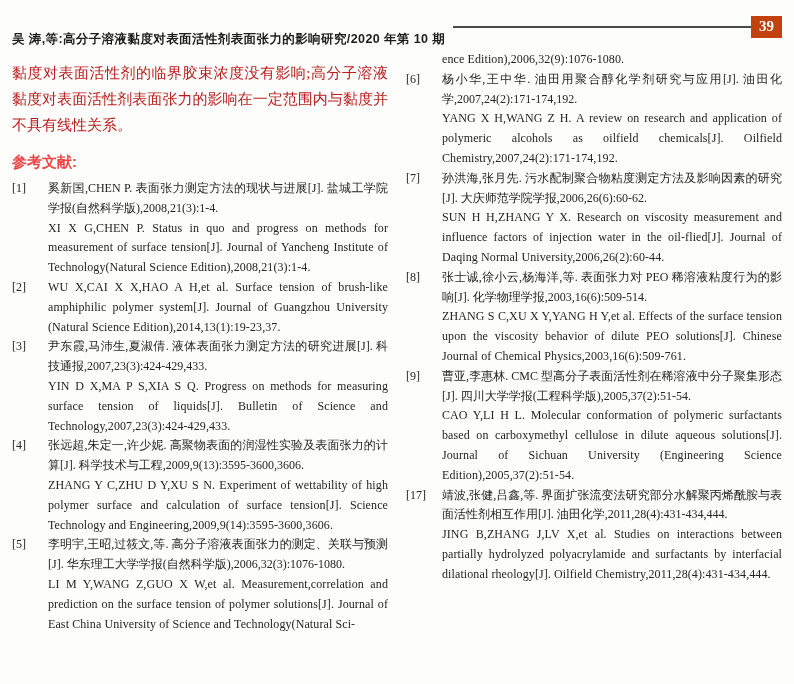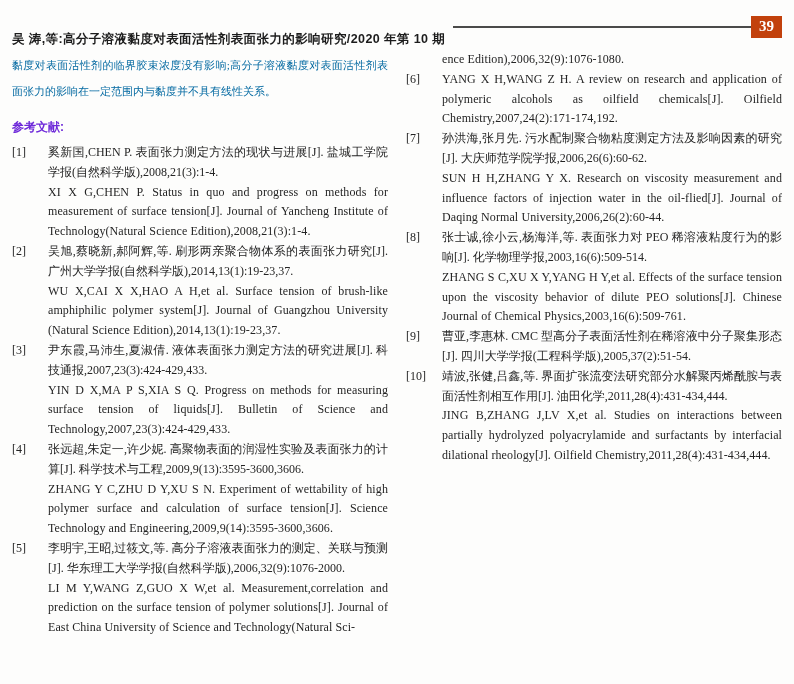--- a/index.html
+++ b/index.html
@@ -20,29 +20,29 @@
   .pg-header-rule { flex:1; border-top:2px solid #4a4a4a; margin-left:8px; }
   .pg-badge {
     background:#c2410c; color:#ffffff;
     font-family:"Liberation Serif",serif; font-weight:700; font-size:15px;
     padding:2px 8px 3px 8px; line-height:17px;
   }
   
   .columns { display:grid; grid-template-columns:1fr 1fr; column-gap:18px; }
   
   .intro {
-    margin:2px 0 0 0;
-    font-size:11px; line-height:26px;
+    margin:10px 0 0 0;
+    font-size:15px; line-height:26px;
     text-align:justify; text-justify:inter-ideograph;
-    color:#0369a1;
+    color:#b91c1c;
   }
   
   .refs-heading {
     font-family:"Liberation Sans","DejaVu Sans",sans-serif;
-    font-weight:700; font-size:12px; color:#6d28d9;
+    font-weight:700; font-size:15px; color:#ef4444;
     margin:15px 0 7px 0;
   }
   .ref {
     position:relative; padding-left:36px;
     font-size:12px; line-height:19.8px;
   }
   .ref-label { position:absolute; left:0; top:0; }
   .ref p { margin:0; text-align:justify; text-justify:inter-word; }
   .ref .en { letter-spacing:0.1px; }
 </style>
@@ -62,74 +62,75 @@
     <div class="refs-heading">参考文献:</div>
     <div>
   <div class="ref">
     <span class="ref-label">[1]</span>
     <p class="zh">奚新国,CHEN P. 表面张力测定方法的现状与进展[J]. 盐城工学院学报(自然科学版),2008,21(3):1-4.</p>
     <p class="en">XI X G,CHEN P. Status in quo and progress on methods for measurement of surface tension[J]. Journal of Yancheng Institute of Technology(Natural Science Edition),2008,21(3):1-4.</p>
   </div>
 
   <div class="ref">
     <span class="ref-label">[2]</span>
-    <p class="zh">吴旭,蔡晓新,郝阿辉,等. 刷形两亲聚合物体系的表面张力研究[J]. 广州大学学报(自然科学版),2014,13(1):19-23,37.</p>
     <p class="en">WU X,CAI X X,HAO A H,et al. Surface tension of brush-like amphiphilic polymer system[J]. Journal of Guangzhou University (Natural Science Edition),2014,13(1):19-23,37.</p>
   </div>
 
   <div class="ref">
     <span class="ref-label">[3]</span>
     <p class="zh">尹东霞,马沛生,夏淑倩. 液体表面张力测定方法的研究进展[J]. 科技通报,2007,23(3):424-429,433.</p>
     <p class="en">YIN D X,MA P S,XIA S Q. Progress on methods for measuring surface tension of liquids[J]. Bulletin of Science and Technology,2007,23(3):424-429,433.</p>
   </div>
 
   <div class="ref">
     <span class="ref-label">[4]</span>
     <p class="zh">张远超,朱定一,许少妮. 高聚物表面的润湿性实验及表面张力的计算[J]. 科学技术与工程,2009,9(13):3595-3600,3606.</p>
     <p class="en">ZHANG Y C,ZHU D Y,XU S N. Experiment of wettability of high polymer surface and calculation of surface tension[J]. Science Technology and Engineering,2009,9(14):3595-3600,3606.</p>
   </div>
 
   <div class="ref">
     <span class="ref-label">[5]</span>
-    <p class="zh">李明宇,王昭,过筱文,等. 高分子溶液表面张力的测定、关联与预测[J]. 华东理工大学学报(自然科学版),2006,32(9):1076-2000.</p>
+    <p class="zh">李明宇,王昭,过筱文,等. 高分子溶液表面张力的测定、关联与预测[J]. 华东理工大学学报(自然科学版),2006,32(3):1076-1080.</p>
     <p class="en">LI M Y,WANG Z,GUO X W,et al. Measurement,correlation and prediction on the surface tension of polymer solutions[J]. Journal of East China University of Science and Technology(Natural Sci-</p>
   </div>
 </div>
   </div>
 
   <div class="col col-right">
     <div>
   <div class="ref">
 
     <p class="en">ence Edition),2006,32(9):1076-1080.</p>
   </div>
 
   <div class="ref">
     <span class="ref-label">[6]</span>
+    <p class="zh">杨小华,王中华. 油田用聚合醇化学剂研究与应用[J]. 油田化学,2007,24(2):171-174,192.</p>
     <p class="en">YANG X H,WANG Z H. A review on research and application of polymeric alcohols as oilfield chemicals[J]. Oilfield Chemistry,2007,24(2):171-174,192.</p>
   </div>
 
   <div class="ref">
     <span class="ref-label">[7]</span>
     <p class="zh">孙洪海,张月先. 污水配制聚合物粘度测定方法及影响因素的研究[J]. 大庆师范学院学报,2006,26(6):60-62.</p>
     <p class="en">SUN H H,ZHANG Y X. Research on viscosity measurement and influence factors of injection water in the oil-flied[J]. Journal of Daqing Normal University,2006,26(2):60-44.</p>
   </div>
 
   <div class="ref">
     <span class="ref-label">[8]</span>
     <p class="zh">张士诚,徐小云,杨海洋,等. 表面张力对 PEO 稀溶液粘度行为的影响[J]. 化学物理学报,2003,16(6):509-514.</p>
     <p class="en">ZHANG S C,XU X Y,YANG H Y,et al. Effects of the surface tension upon the viscosity behavior of dilute PEO solutions[J]. Chinese Journal of Chemical Physics,2003,16(6):509-761.</p>
   </div>
 
   <div class="ref">
     <span class="ref-label">[9]</span>
     <p class="zh">曹亚,李惠林. CMC 型高分子表面活性剂在稀溶液中分子聚集形态[J]. 四川大学学报(工程科学版),2005,37(2):51-54.</p>
+    <p class="en">CAO Y,LI H L. Molecular conformation of polymeric surfactants based on carboxymethyl cellulose in dilute aqueous solutions[J]. Journal of Sichuan University (Engineering Science Edition),2005,37(2):51-54.</p>
   </div>
 
   <div class="ref">
-    <span class="ref-label">[10]</span>
+    <span class="ref-label">[17]</span>
     <p class="zh">靖波,张健,吕鑫,等. 界面扩张流变法研究部分水解聚丙烯酰胺与表面活性剂相互作用[J]. 油田化学,2011,28(4):431-434,444.</p>
     <p class="en">JING B,ZHANG J,LV X,et al. Studies on interactions between partially hydrolyzed polyacrylamide and surfactants by interfacial dilational rheology[J]. Oilfield Chemistry,2011,28(4):431-434,444.</p>
   </div>
 </div>
   </div>
 
 </div>
 
 </body></html>

